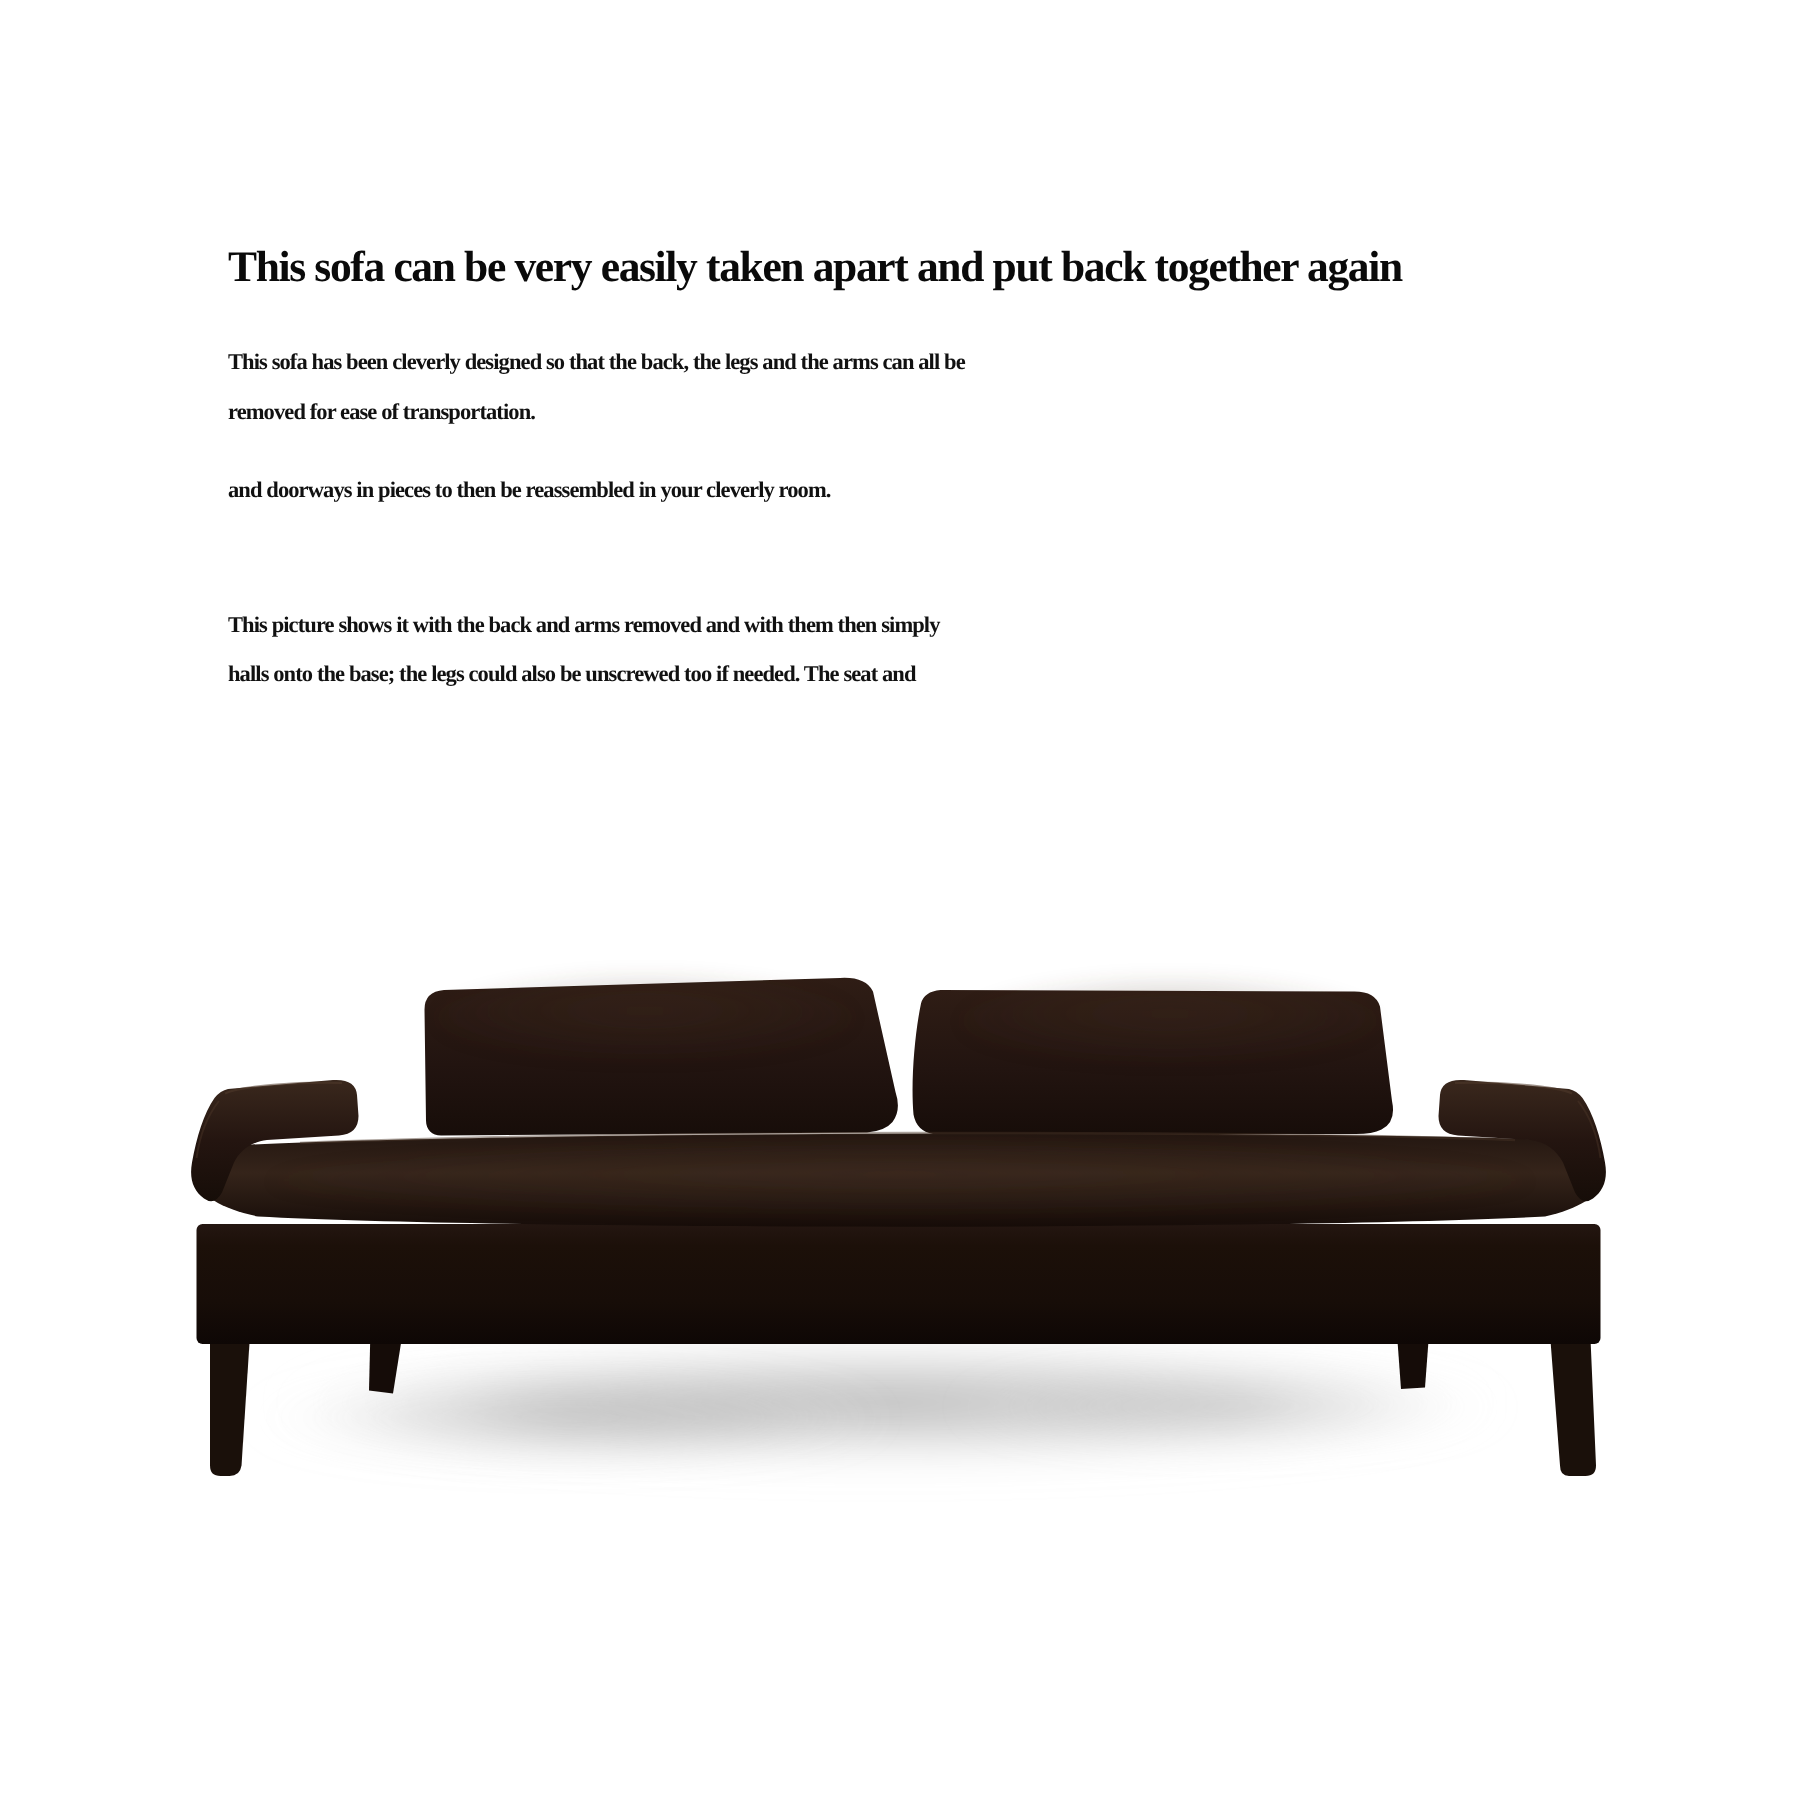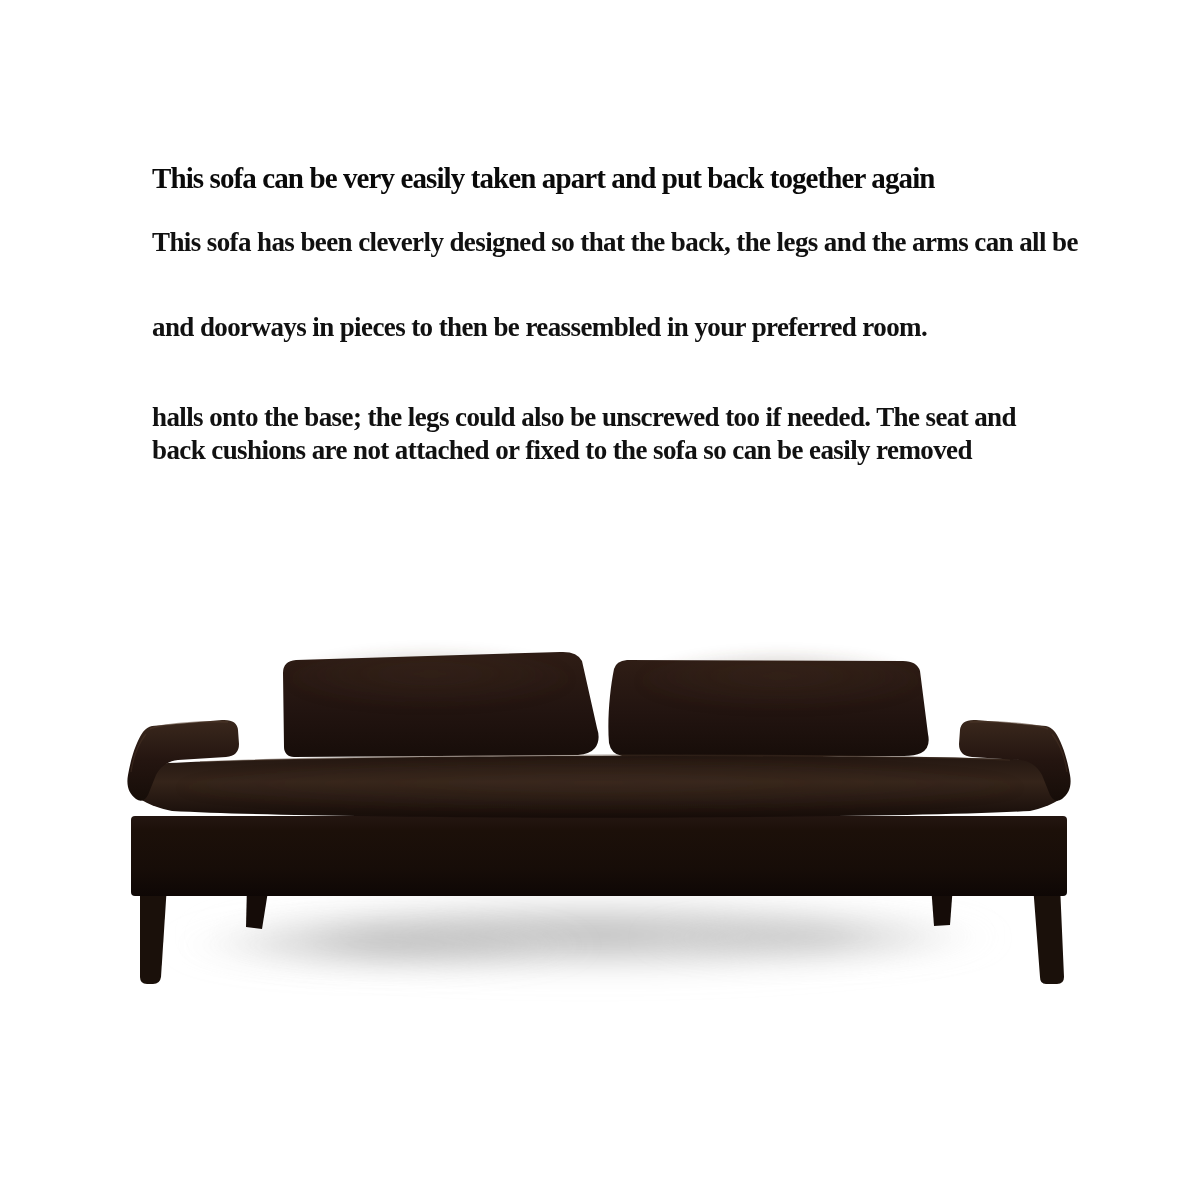--- a/index.html
+++ b/index.html
@@ -31,21 +31,21 @@
     line-height: 34px;
     font-weight: 700;
     letter-spacing: -0.9px;
     white-space: nowrap;
     color: #0a0a0a;
   }
   .para {
     position: absolute;
     left: 0;
     margin: 0;
-    font-size: 27px;
+    font-size: 15px;
     font-weight: 600;
     letter-spacing: -0.6px;
     color: #111111;
   }
   .para .line {
     height: 33px;
     line-height: 33px;
     white-space: nowrap;
   }
   .p1 { top: 226px; }
@@ -62,29 +62,30 @@
 </head>
 <body>
 
 <div class="canvas">
 
   <div class="text-block">
     <h1 class="heading">This sofa can be very easily taken apart and put back together again</h1>
 
     <div class="para p1">
       <div class="line">This sofa has been cleverly designed so that the back, the legs and the arms can all be</div>
+      <div class="line">removed for ease of transportation.</div>
     </div>
 
     <div class="para p2">
-      <div class="line">and doorways in pieces to then be reassembled in your preferred room.</div>
+      <div class="line">and doorways in pieces to then be reassembled in your cleverly room.</div>
     </div>
 
     <div class="para p3">
+      <div class="line">This picture shows it with the back and arms removed and with them then simply</div>
       <div class="line">halls onto the base; the legs could also be unscrewed too if needed. The seat and</div>
-      <div class="line">back cushions are not attached or fixed to the sofa so can be easily removed</div>
     </div>
   </div>
 
   <svg class="sofa-svg" viewBox="0 0 1200 1200" xmlns="http://www.w3.org/2000/svg" role="img" aria-label="Dark brown leather sofa shown partly disassembled: two loose back cushions and both arms removed and laid onto the seat base">
     <defs>
       <filter id="soft" x="-40%" y="-40%" width="180%" height="180%">
         <feGaussianBlur stdDeviation="14"></feGaussianBlur>
       </filter>
       <filter id="soft2" x="-40%" y="-40%" width="180%" height="180%">
         <feGaussianBlur stdDeviation="6"></feGaussianBlur>

